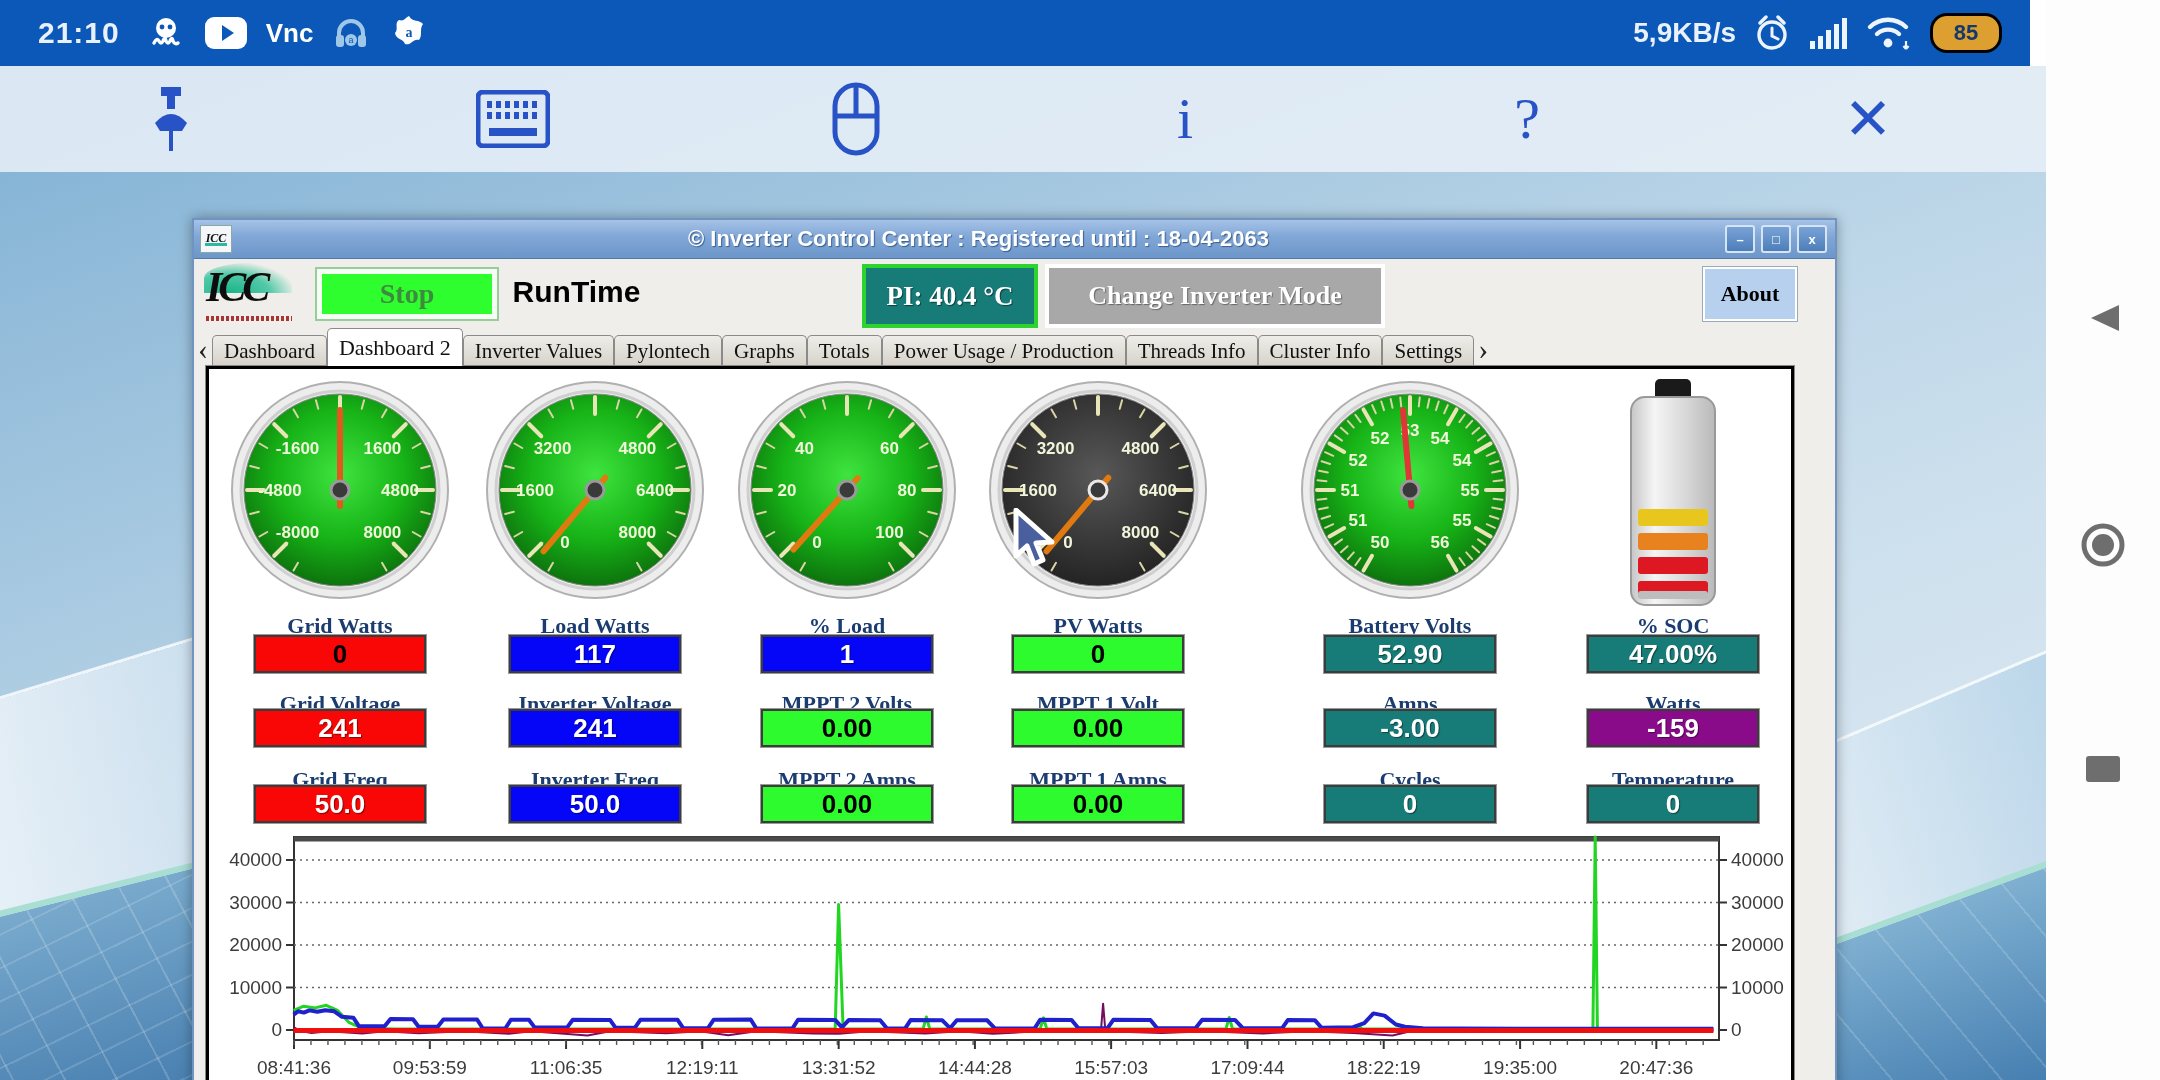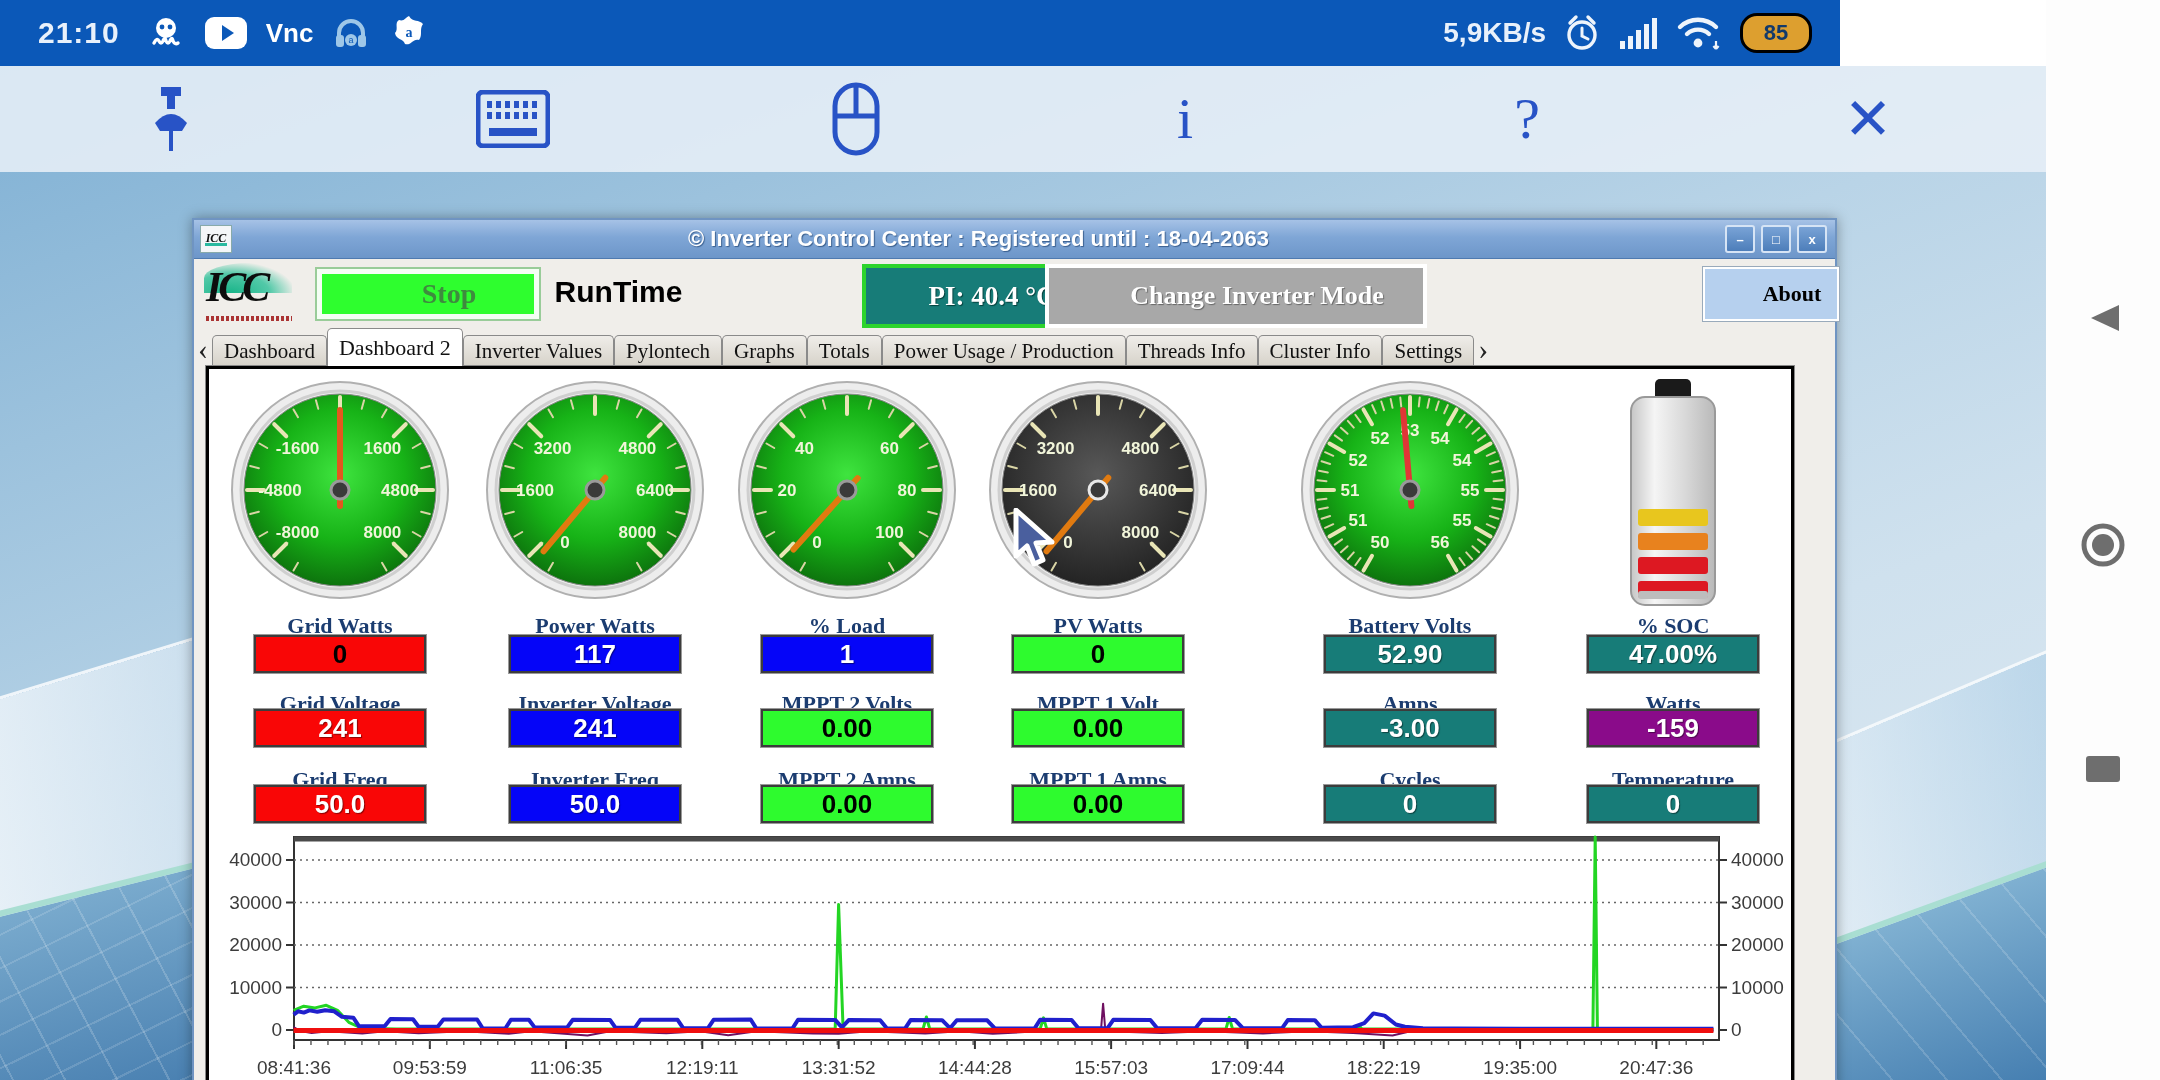--- a/index.html
+++ b/index.html
@@ -23,21 +23,21 @@
        background:linear-gradient(100deg,rgba(255,255,255,.8),rgba(170,205,230,.55) 60%,rgba(140,180,215,.5));
        box-shadow:0 -3px 0 #ffffffbb;}
   .wp4{left:1600px;top:830px;width:760px;height:330px;transform:rotate(-20deg);
        background:repeating-linear-gradient(70deg,rgba(255,255,255,.16) 0 2px,transparent 2px 42px),
                   linear-gradient(180deg,#7fb0d1,#467fb1 60%,#33659b);
        border-top:6px solid #a9ded2;}
   .wp-cloud{position:absolute;left:300px;top:340px;width:900px;height:120px;border-radius:50%;
        background:radial-gradient(ellipse at center,rgba(255,255,255,.55),rgba(255,255,255,0) 70%);}
 
   
-  #statusbar{position:absolute;left:0;top:0;width:1840px;height:66px;background:#0b58b8;
+  #statusbar{position:absolute;left:0;top:0;width:2030px;height:66px;background:#0b58b8;
              color:#e9f1fb;display:flex;align-items:center;}
   #statusbar .time{font-size:30px;font-weight:bold;margin-left:38px;letter-spacing:1px;}
   .sb-icons{display:flex;align-items:center;gap:18px;margin-left:26px;}
   .sb-right{margin-left:auto;display:flex;align-items:center;gap:16px;margin-right:28px;}
   .sb-right .speed{font-size:28px;font-weight:bold;}
   .vnc-text{font-size:26px;font-weight:bold;color:#fff;text-align:right;}
   .batt-pill{width:66px;height:34px;border:3px solid #000000;border-radius:17px;
              background:#dd9f2f;display:flex;align-items:center;justify-content:center;
              color:#123a6b;font-weight:bold;font-size:22px;}
 
@@ -73,21 +73,21 @@
   
   #app-toolbar{position:absolute;left:0;top:39px;width:100%;height:68px;background:#f0eeea;}
   #icc-logo{position:absolute;left:8px;top:2px;width:96px;height:62px;overflow:hidden;}
   #icc-logo .swoosh{position:absolute;left:2px;top:2px;width:88px;height:30px;border-radius:50% 50% 0 0;
       background:radial-gradient(ellipse at 30% 100%,#19b489 0%,#52c9a8 45%,rgba(255,255,255,0) 75%);}
   #icc-logo .icc-txt{position:absolute;left:4px;top:2px;font-size:42px;font-weight:bold;
       font-style:italic;color:#0d0d0d;letter-spacing:-4px;font-family:"Liberation Serif",serif;}
   #icc-logo .tagline{position:absolute;left:4px;bottom:2px;width:86px;height:5px;
       background:repeating-linear-gradient(90deg,#a33 0 3px,transparent 3px 5px);}
   .tb-btn{position:absolute;display:flex;align-items:center;justify-content:center;
-          font-weight:bold;text-align:center;padding-left:42px;}
+          font-weight:bold;text-align:center;}
   #btn-stop{left:121px;top:8px;width:180px;height:50px;background:#2efe2e;
             border:2px solid #9c9;box-shadow:inset 0 0 0 5px #f4fef4;color:#3f8a3f;font-size:28px;cursor:pointer;}
   #lbl-runtime{left:305px;top:8px;width:155px;height:50px;color:#000;font-size:30px;
                font-family:"Liberation Sans",sans-serif;}
   .teal-box{background:#177c78;border:4px solid #2dd42d;color:#fff;font-size:27px;
             text-shadow:1px 1px 1px #06403d;}
   #box-time{left:463px;top:5px;width:196px;height:56px;}
   #box-pi{left:668px;top:5px;width:168px;height:56px;}
   #btn-mode{left:851px;top:5px;width:332px;height:56px;background:#a8a8a8;border:4px solid #fff;
             color:#fff;font-size:26px;text-shadow:1px 1px 1px #666;cursor:pointer;}
@@ -561,21 +561,21 @@
               <rect x="13" y="180" width="70" height="17" rx="3" fill="#dd1822"></rect>
               <rect x="13" y="204" width="70" height="17" rx="3" fill="#dd1822"></rect>
               <rect x="13" y="214" width="70" height="8" rx="3" fill="#bdbdbd"></rect>
             </svg></div>
         </div>
       <div id="metrics-host">
           <div class="mlabel" style="left: 21px; top: 244px;">Grid Watts</div>
           <div class="vbox black" style="left: 45px; top: 266px; background: rgb(249, 6, 6);">
             <span>0</span>
           </div>
-          <div class="mlabel" style="left: 276px; top: 244px;">Power Watts</div>
+          <div class="mlabel" style="left: 276px; top: 244px;">Load Watts</div>
           <div class="vbox white" style="left: 300px; top: 266px; background: rgb(5, 5, 248);">
             <span>117</span>
           </div>
           <div class="mlabel" style="left: 528px; top: 244px;">% Load</div>
           <div class="vbox white" style="left: 552px; top: 266px; background: rgb(5, 5, 248);">
             <span>1</span>
           </div>
           <div class="mlabel" style="left: 779px; top: 244px;">PV Watts</div>
           <div class="vbox black" style="left: 803px; top: 266px; background: rgb(46, 251, 46);">
             <span>0</span>

